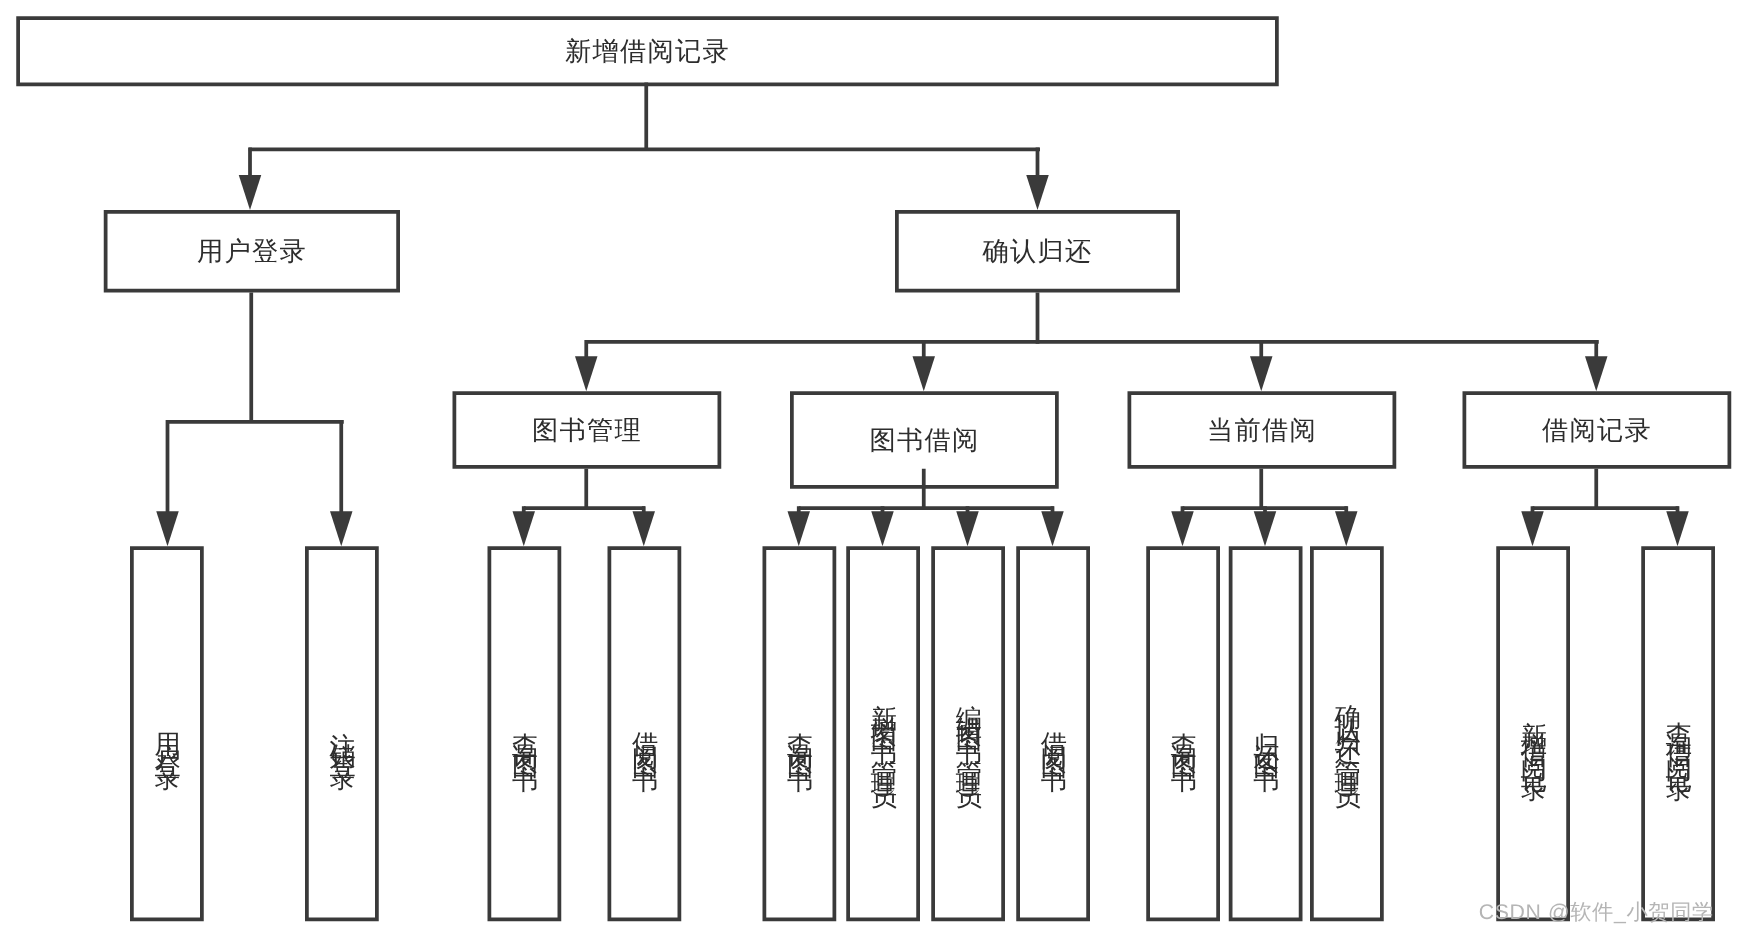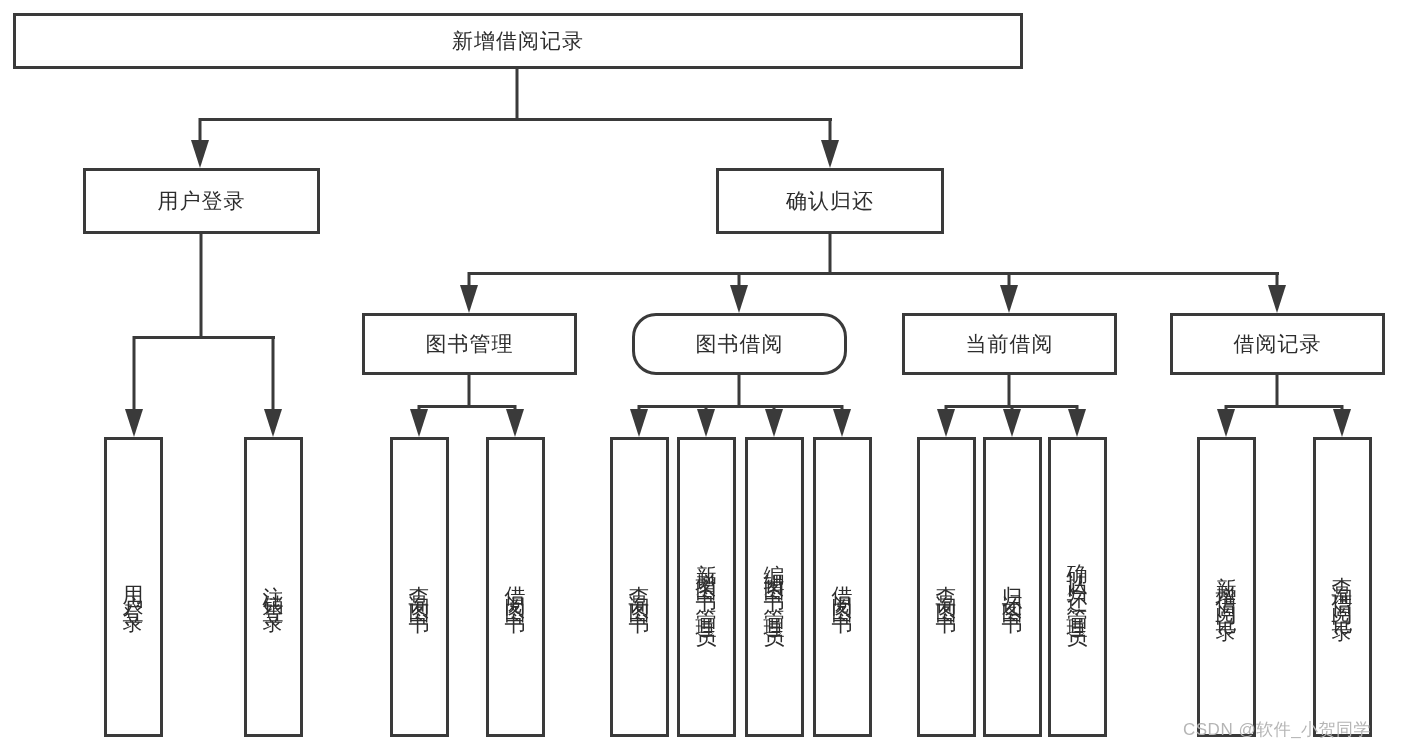--- a/index.html
+++ b/index.html
@@ -119,21 +119,21 @@
   <div class="vl" style="left:739px; top:272px; height:16px;"></div>
   <div class="arrow" style="left:739px; top:285px;"></div>
   <div class="vl" style="left:1009px; top:272px; height:16px;"></div>
   <div class="arrow" style="left:1009px; top:285px;"></div>
   <div class="vl" style="left:1277px; top:272px; height:16px;"></div>
   <div class="arrow" style="left:1277px; top:285px;"></div>
 
   <div class="hbox" style="left:362px; top:313px; width:215px; height:62px;">
     <span>图书管理</span>
   </div>
-  <div class="hbox" style="left:632px; top:313px; width:215px; height:62px;border-radius:24px;">
+  <div class="hbox" style="left:632px; top:313px; width:215px; height:78px;">
     <span>图书借阅</span>
   </div>
   <div class="hbox" style="left:1170px; top:313px; width:215px; height:62px;">
     <span>借阅记录</span>
   </div>
   <div class="hbox" style="left:902px; top:313px; width:215px; height:62px;">
     <span>当前借阅</span>
   </div>
 
   <div class="vl" style="left:469px; top:375px; height:33px;"></div>

